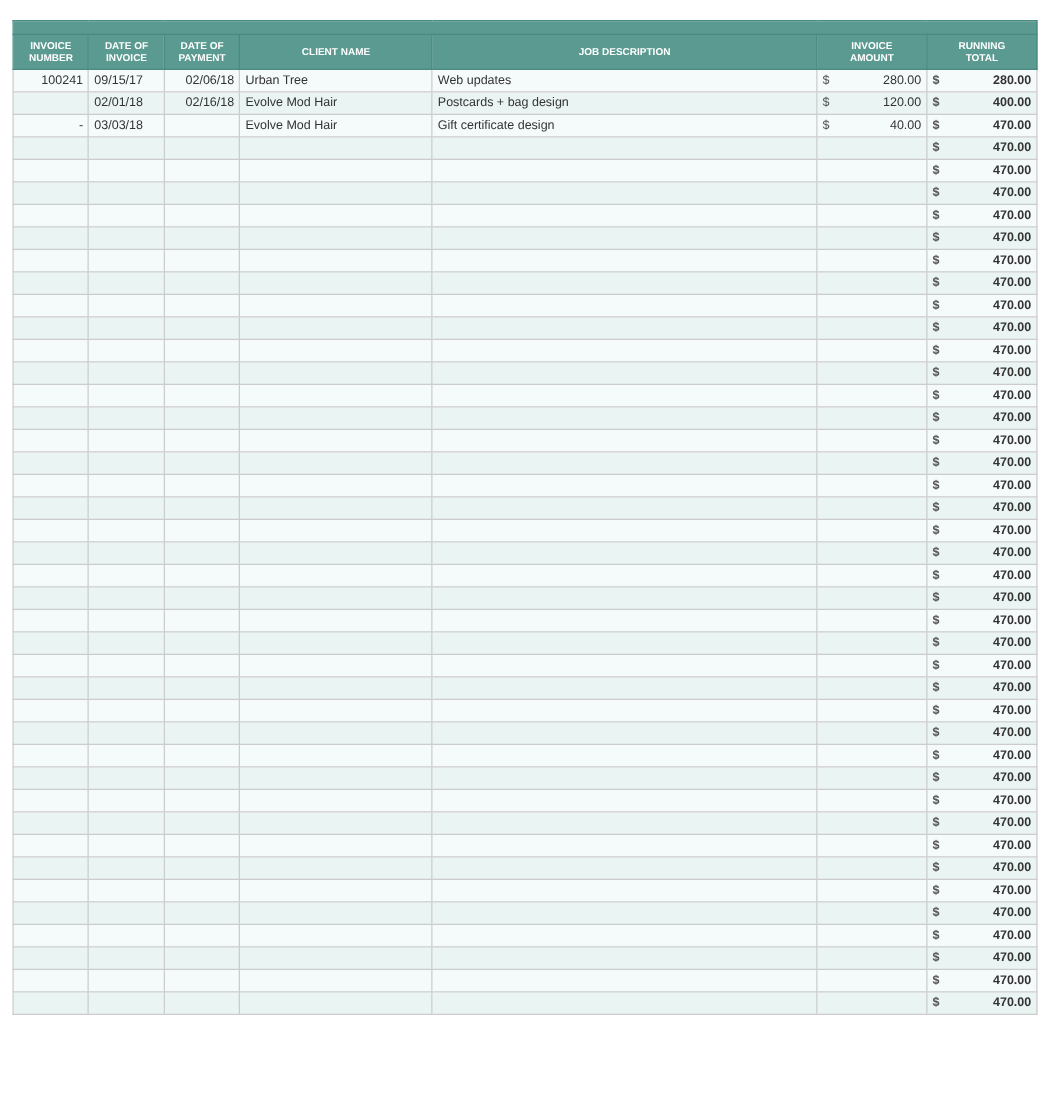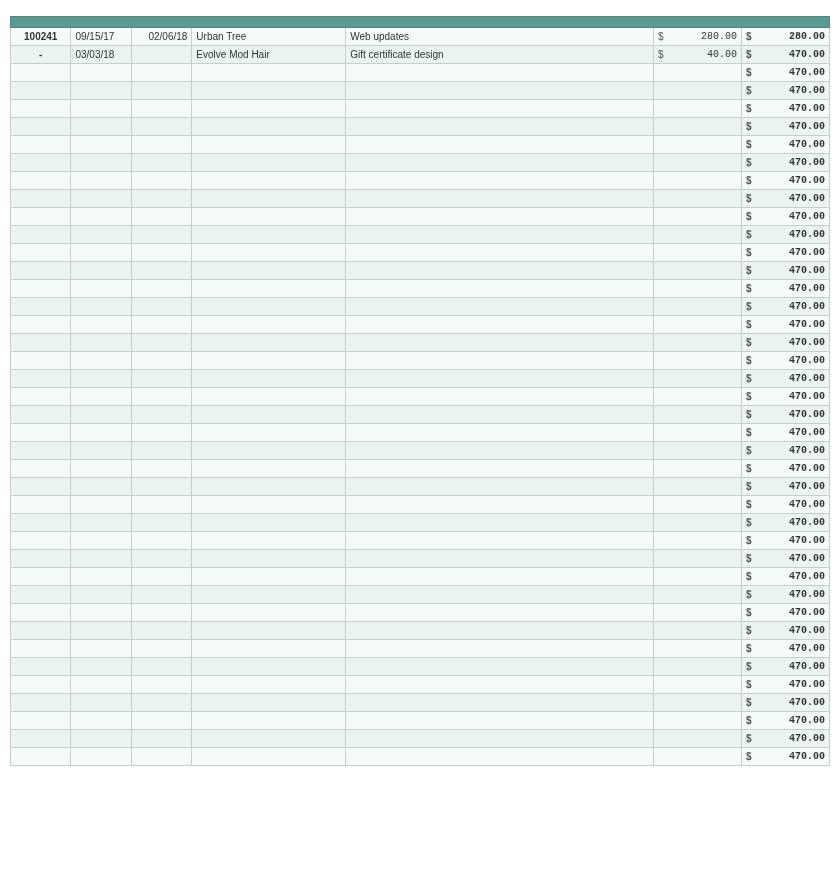--- a/index.html
+++ b/index.html
@@ -129,38 +129,37 @@
       vertical-align: middle;
     }
 
     .invoice-table tbody tr:nth-child(odd) td {
       background-color: #f5fafa;
     }
     .invoice-table tbody tr:nth-child(even) td {
       background-color: #eaf4f2;
     }
 
-    .col-invoice-num { width: 55px; text-align: center; font-weight: bold; }
+    .col-invoice-num { width: 55px; text-align: right; }
     .col-date-invoice { width: 55px; text-align: left; }
     .col-date-payment { width: 55px; text-align: right; }
     .col-client-name { width: 140px; }
     .col-job-desc { width: 280px; }
     .col-invoice-amount { width: 80px; text-align: right; }
     .col-running-total { width: 80px; text-align: right; }
 
     .currency-cell {
       display: flex;
       justify-content: space-between;
     }
     .currency-sym {
       color: #555;
     }
     .currency-val {
       text-align: center;
-      font-family: Liberation Mono, monospace;
     }
 
     .running-total-cell {
       color: #2a7a6a;
       font-weight: 600;
     }
   </style>
 </head>
 <body>
 
@@ -181,20 +180,29 @@
       <span class="amount-label"></span>
       <span class="dollar-sign"></span>
       <span class="amount-value"></span>
     </div>
   </div>
 
   <table class="invoice-table">
     <thead>
       <tr class="section-title-row">
         <td colspan="7"></td>
+      </tr>
+      <tr class="col-header-row">
+        <th class="col-invoice-num">INVOICE<br>NUMBER</th>
+        <th class="col-date-invoice">DATE OF<br>INVOICE</th>
+        <th class="col-date-payment">DATE OF<br>PAYMENT</th>
+        <th class="col-client-name">CLIENT NAME</th>
+        <th class="col-job-desc">JOB DESCRIPTION</th>
+        <th class="col-invoice-amount">INVOICE<br>AMOUNT</th>
+        <th class="col-running-total">RUNNING<br>TOTAL</th>
       </tr>
     </thead>
     <tbody id="table-body">
     <tr>
           <td class="col-invoice-num">100241</td>
           <td class="col-date-invoice">09/15/17</td>
           <td class="col-date-payment">02/06/18</td>
           <td class="col-client-name">Urban Tree</td>
           <td class="col-job-desc">Web updates</td>
           <td class="col-invoice-amount">
@@ -204,20 +212,39 @@
             </div>
           </td>
           <td class="col-running-total running-total-cell">
             <div class="currency-cell">
               <span class="currency-sym">$</span>
               <span class="currency-val">280.00</span>
             </div>
           </td>
         </tr>
         <tr>
+          <td class="col-invoice-num"></td>
+          <td class="col-date-invoice">02/01/18</td>
+          <td class="col-date-payment">02/16/18</td>
+          <td class="col-client-name">Evolve Mod Hair</td>
+          <td class="col-job-desc">Postcards + bag design</td>
+          <td class="col-invoice-amount">
+            <div class="currency-cell">
+              <span class="currency-sym">$</span>
+              <span class="currency-val">120.00</span>
+            </div>
+          </td>
+          <td class="col-running-total running-total-cell">
+            <div class="currency-cell">
+              <span class="currency-sym">$</span>
+              <span class="currency-val">400.00</span>
+            </div>
+          </td>
+        </tr>
+        <tr>
           <td class="col-invoice-num">-</td>
           <td class="col-date-invoice">03/03/18</td>
           <td class="col-date-payment"></td>
           <td class="col-client-name">Evolve Mod Hair</td>
           <td class="col-job-desc">Gift certificate design</td>
           <td class="col-invoice-amount">
             <div class="currency-cell">
               <span class="currency-sym">$</span>
               <span class="currency-val">40.00</span>
             </div>

